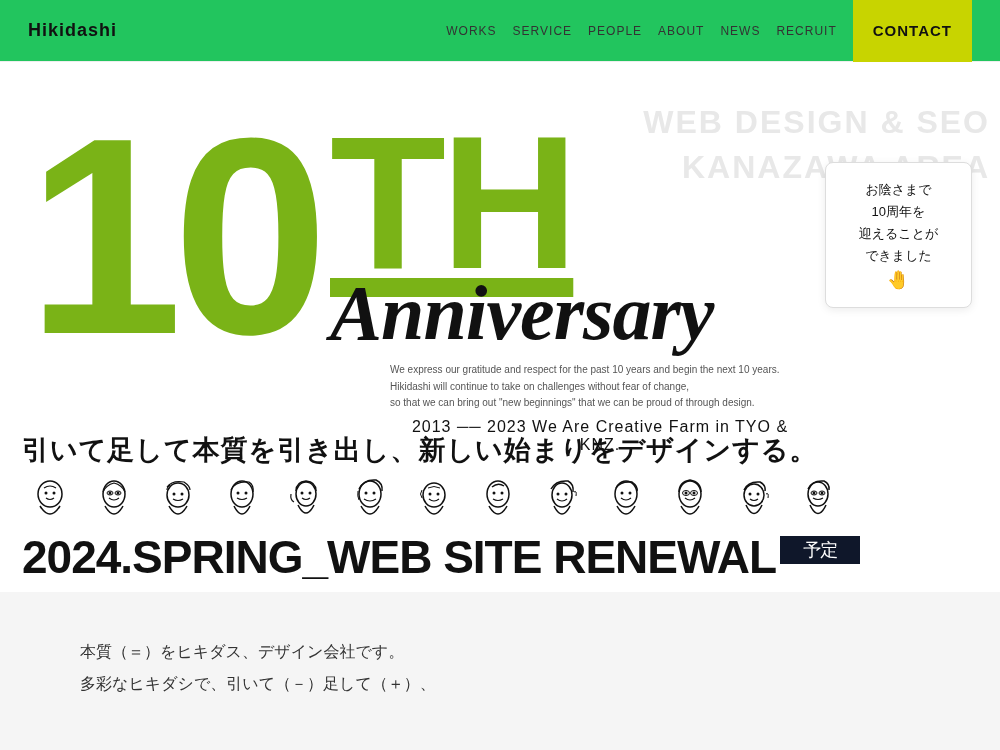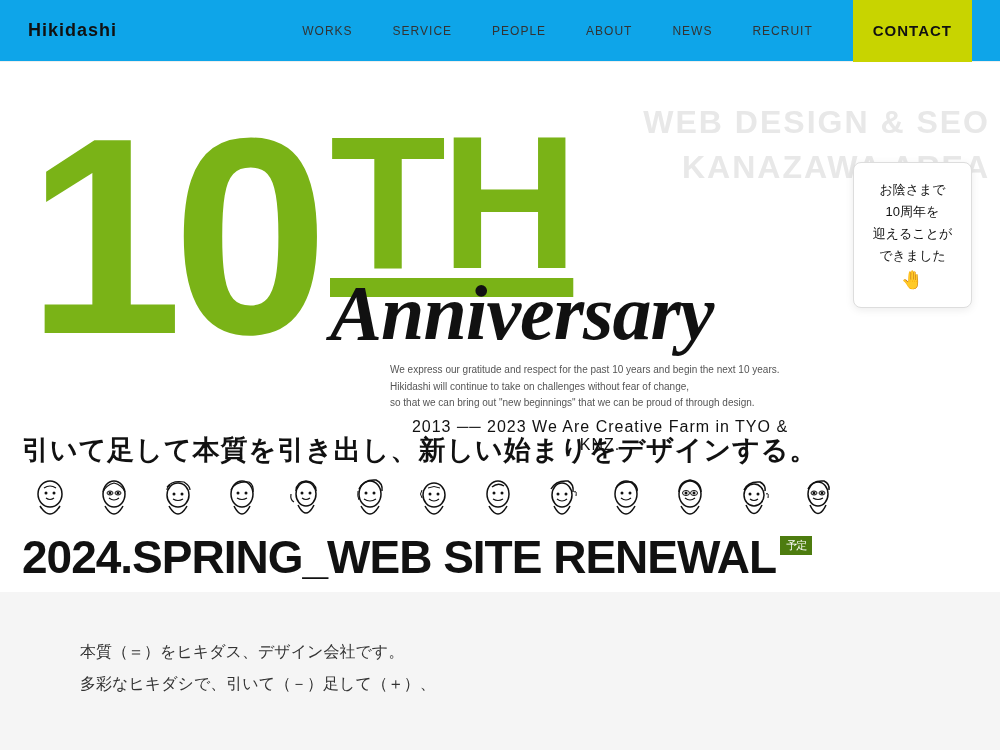--- a/index.html
+++ b/index.html
@@ -1,39 +1,39 @@
 <!DOCTYPE html>
 <html><head>
   <meta charset="utf-8">
   <style>
     * { margin: 0; padding: 0; box-sizing: border-box; }
     body { font-family: 'Arial', sans-serif; background: #f5f5f5; width: 1000px; min-height: 750px; overflow-x: hidden; }
 
     
     .header {
-      background: #0ea5e9;
+      background: #22c55e;
       display: flex;
       align-items: center;
       justify-content: space-between;
       padding: 0 28px;
       height: 62px;
       border-bottom: 1px solid #eee;
       position: relative;
       z-index: 10;
     }
     .logo {
       font-size: 18px;
       font-weight: bold;
       letter-spacing: 1px;
       color: #111;
     }
     .nav {
       display: flex;
       align-items: center;
-      gap: 40px;
+      gap: 16px;
       justify-content: space-between;
     }
     .nav-item {
       font-size: 12px;
       color: #333;
       letter-spacing: 1px;
       text-decoration: none;
       cursor: pointer;
       font-weight: 500;
     }
@@ -122,21 +122,21 @@
 
     
     .speech-box {
       position: absolute;
       top: 100px;
       right: 28px;
       background: #fff;
       border: 1.5px solid #ddd;
       border-radius: 8px;
       padding: 16px 18px;
-      width: 119px;
+      width: 147px;
       text-align: center;
       z-index: 5;
       box-shadow: 0 2px 8px rgba(0,0,0,0.08);
     }
     .speech-box-text {
       font-size: 13px;
       line-height: 1.7;
       color: #111;
     }
     .speech-box-emoji {
@@ -208,24 +208,24 @@
       z-index: 3;
       font-size: 46px;
       font-weight: 900;
       color: #111;
       font-family: Arial Black, Arial, sans-serif;
       letter-spacing: -1px;
       display: flex;
       align-items: flex-start;
     }
     .renewal-badge {
-      font-size: 11px;
-      background: #4d7c0f;
+      font-size: 18px;
+      background: #0f172a;
       color: #fff;
-      padding: 2px 6px;
+      padding: 2px 23px;
       margin-top: 6px;
       margin-left: 4px;
       font-weight: normal;
       font-family: Arial, sans-serif;
       align-self: flex-start;
     }
 
     
     .bottom-section {
       background: #f5f5f5;

